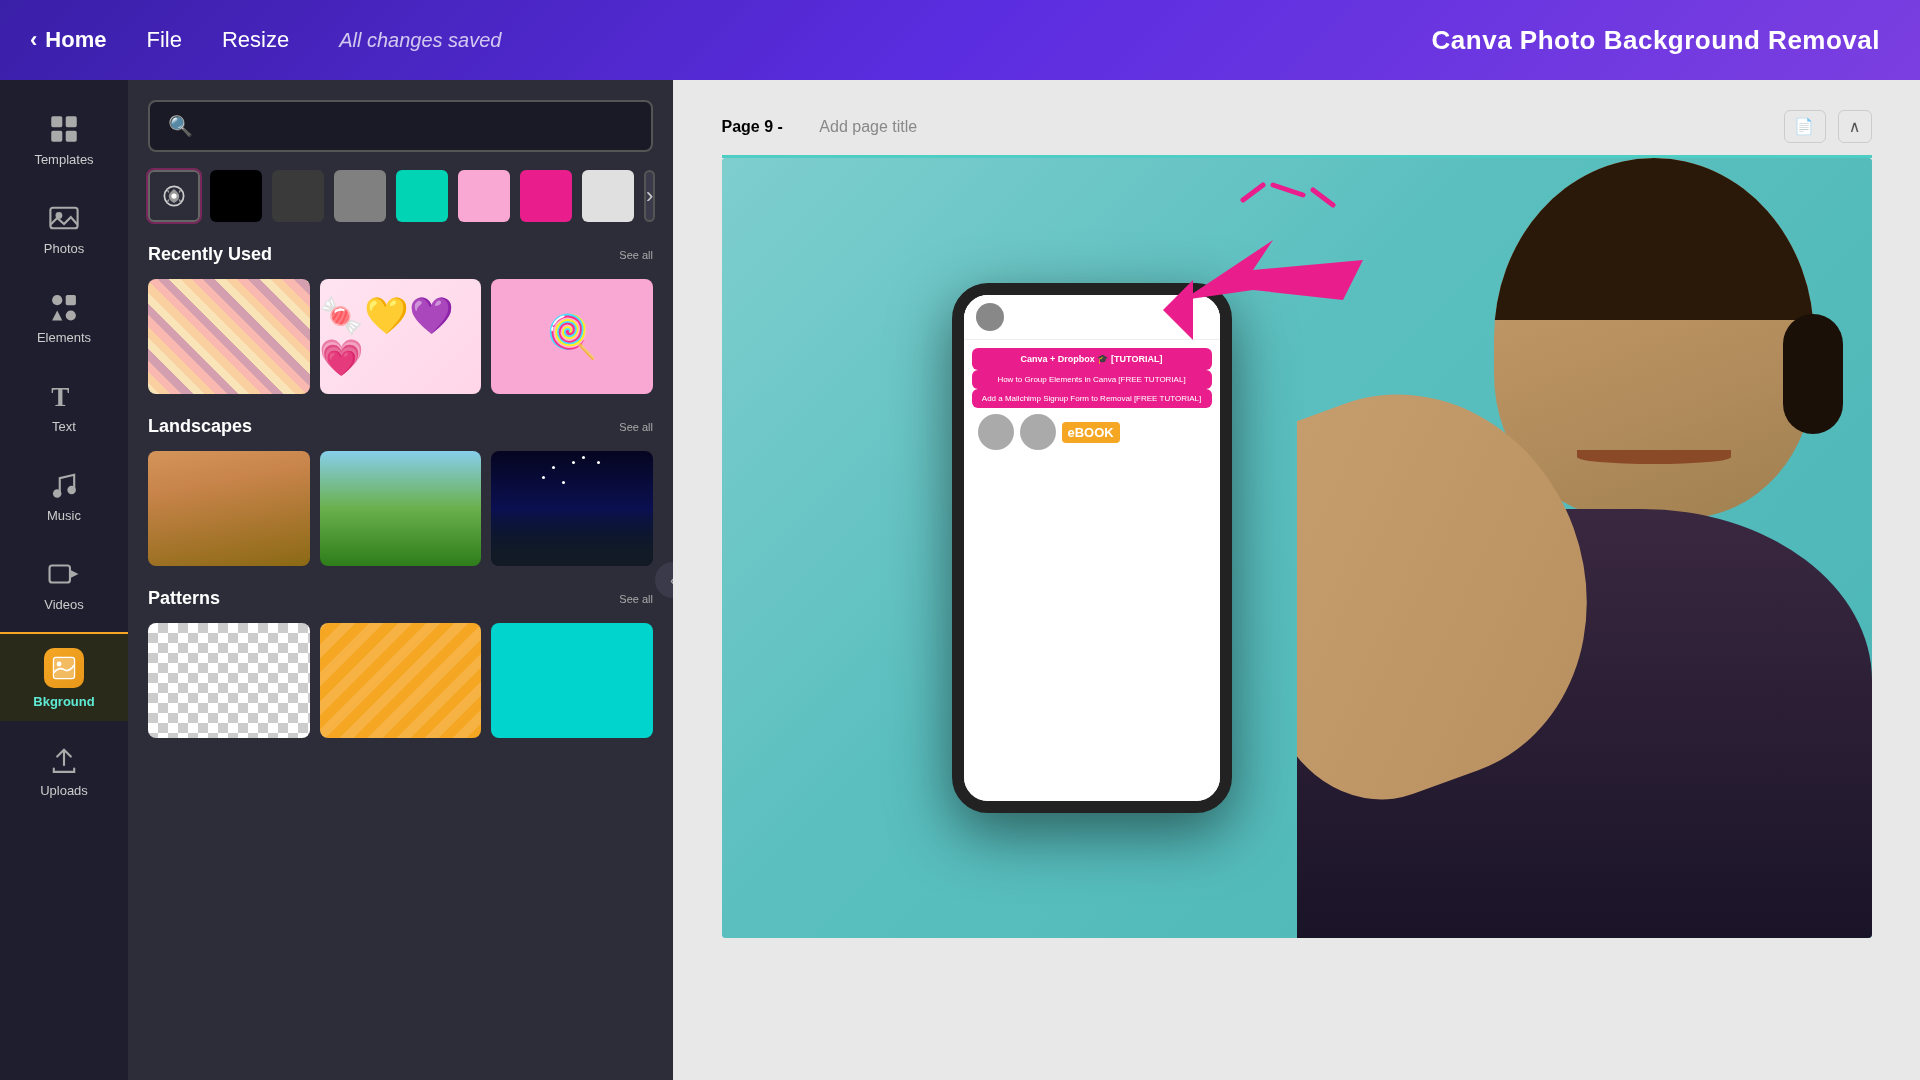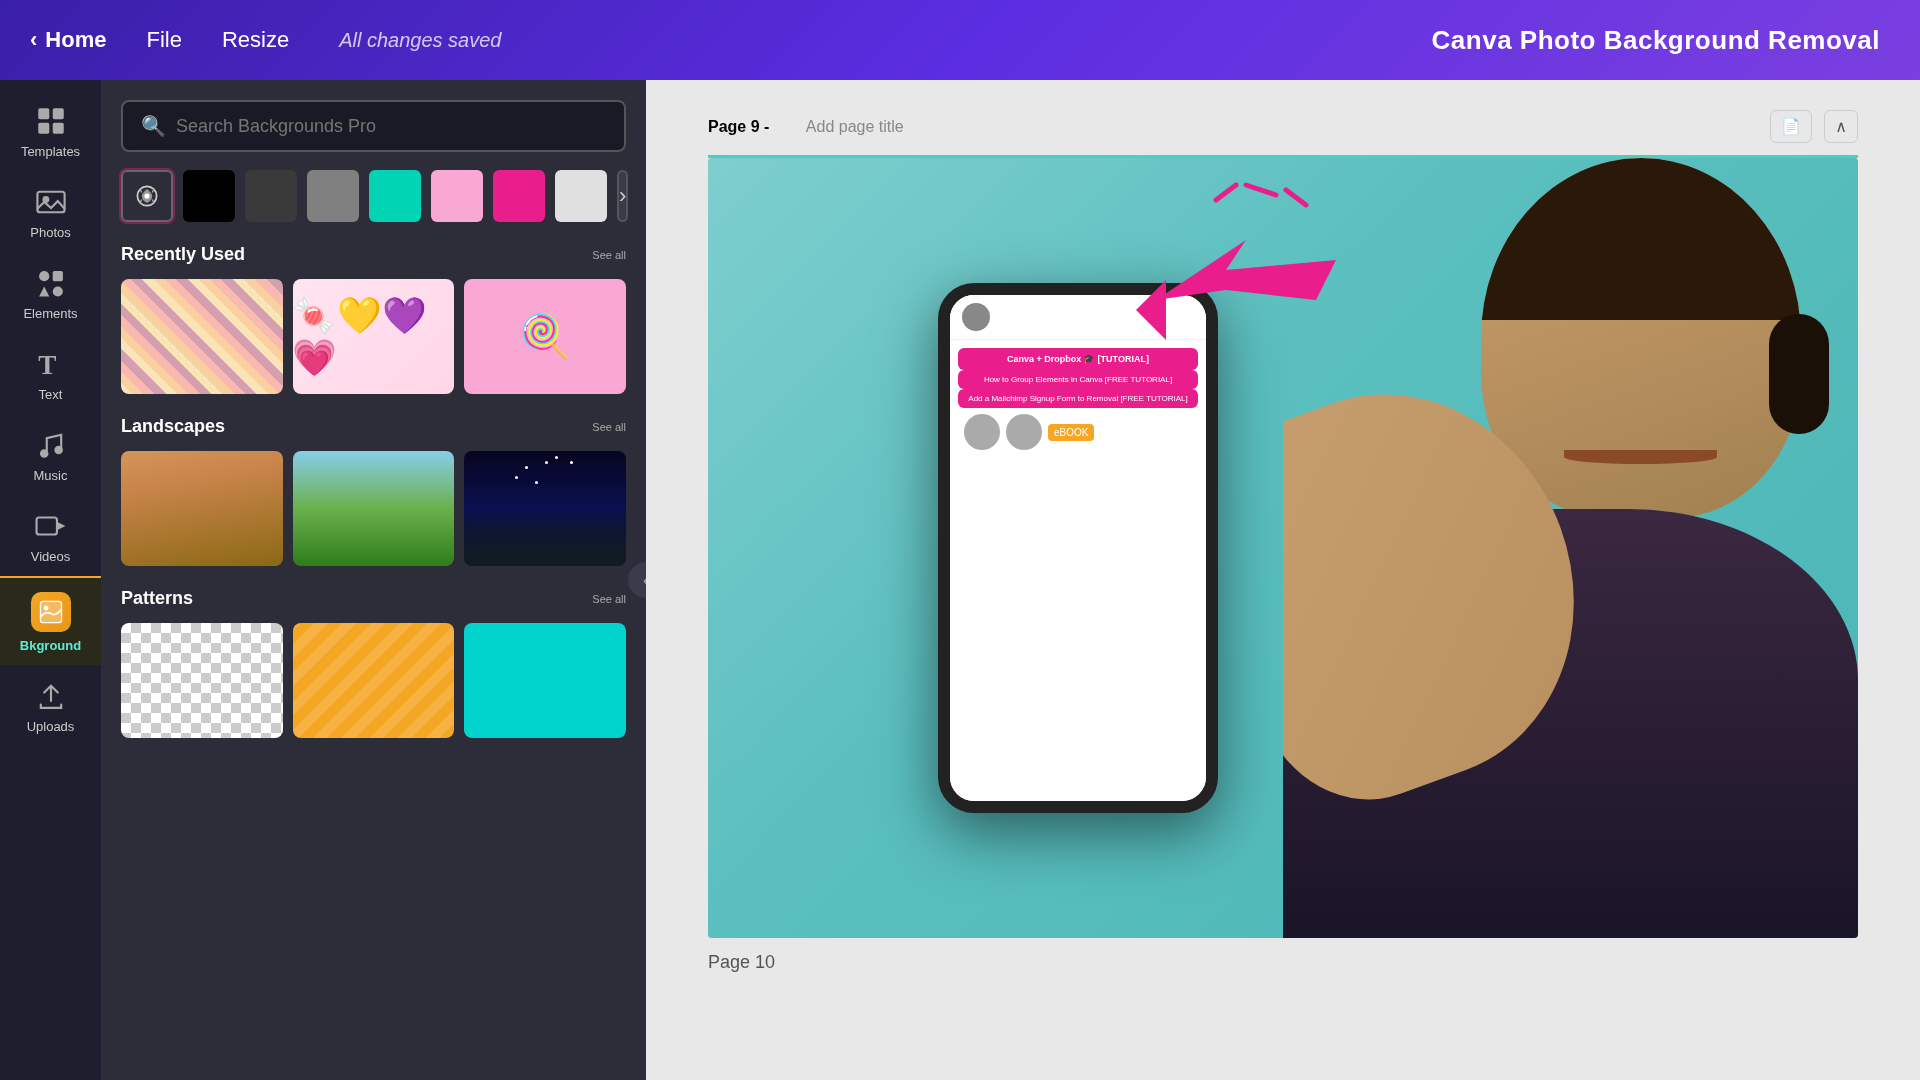--- a/index.html
+++ b/index.html
@@ -20,27 +20,27 @@
     .topbar-home { display: flex; align-items: center; gap: 8px; color: white; font-size: 22px; font-weight: 600; cursor: pointer; }
     .topbar-nav-item { color: white; font-size: 22px; font-weight: 500; cursor: pointer; }
     .topbar-saved { color: rgba(255,255,255,0.75); font-style: italic; font-size: 20px; margin-left: 10px; }
     .topbar-title { position: absolute; right: 40px; color: white; font-size: 26px; font-weight: 700; letter-spacing: 0.5px; }
 
     
     #main { display: flex; width: 100%; height: calc(100% - 80px); }
 
     
     #sidebar {
-      width: 101px;
+      width: 128px;
       background: #1e1e2e;
       display: flex;
       flex-direction: column;
       align-items: center;
-      padding-top: 10px;
-      gap: 0;
+      padding-top: 18px;
+      gap: 8px;
       z-index: 5;
     }
     .sidebar-item {
       width: 100%;
       display: flex;
       flex-direction: column;
       align-items: center;
       padding: 14px 0 12px;
       color: #ccc;
       font-size: 14px;
@@ -269,21 +269,21 @@
       font-size: 8px;
       text-align: center;
     }
     .phone-bottom-row {
       display: flex;
       gap: 6px;
       padding: 6px;
       align-items: center;
     }
     .phone-bottom-avatar { width: 36px; height: 36px; background: #aaa; border-radius: 50%; }
-    .phone-bottom-badge { background: #f5a623; border-radius: 4px; padding: 3px 6px; font-size: 10px; color: white; font-weight: normal; }
+    .phone-bottom-badge { background: #f5a623; border-radius: 4px; padding: 3px 6px; font-size: 13px; color: white; font-weight: bold; }
 
     
     .arrow-annotation {
       position: absolute;
       left: 490px;
       top: 120px;
       width: 220px;
       height: 200px;
       pointer-events: none;
     }
@@ -398,21 +398,20 @@
       </svg>
       <span class="sidebar-item-label">Uploads</span>
     </div>
 
   </div>
 
   <div id="panel">
 
     <div class="search-box">
       <span class="search-icon">🔍</span>
-      <input type="text" style="color: rgb(170, 170, 170); font-size: 18px;" placeholder="Search Backgrounds Pro">
     </div>
 
     <div class="color-swatches">
       <div class="swatch swatch-pattern swatch-active">
         <svg viewBox="0 0 32 32" width="28" height="28" fill="none" xmlns="http://www.w3.org/2000/svg">
           <circle cx="16" cy="16" r="11" stroke="#ccc" stroke-width="2"></circle>
           <path d="M16 8 Q22 13 22 16 Q22 21 16 24 Q10 21 10 16 Q10 13 16 8Z" fill="#999"></path>
           <circle cx="16" cy="16" r="3" fill="white"></circle>
           <path d="M8 8 L10 12 M24 8 L22 12 M8 24 L10 20 M24 24 L22 20" stroke="#aaa" stroke-width="1.5"></path>
         </svg>
@@ -534,18 +533,17 @@
             <div style="position:absolute;right:5%;top:20%;width:60px;height:120px;background:#1a1008;border-radius:30px;"></div>
 
             <div style="position:absolute;bottom:0;left:0;right:0;height:55%;background:linear-gradient(180deg,#3a2840,#1a1428);border-radius:40% 40% 0 0;"></div>
 
             <div style="position:absolute;bottom:20%;left:-10%;width:60%;height:50%;background:linear-gradient(135deg,#c8a070,#b89060);border-radius:30% 50% 50% 30%;transform:rotate(-20deg);"></div>
           </div>
 
         </div>
       </div>
 
-      <div class="page-10-label">Page 10</div>
 
     </div>
   </div>
 
 </div>
 
 </body></html>

